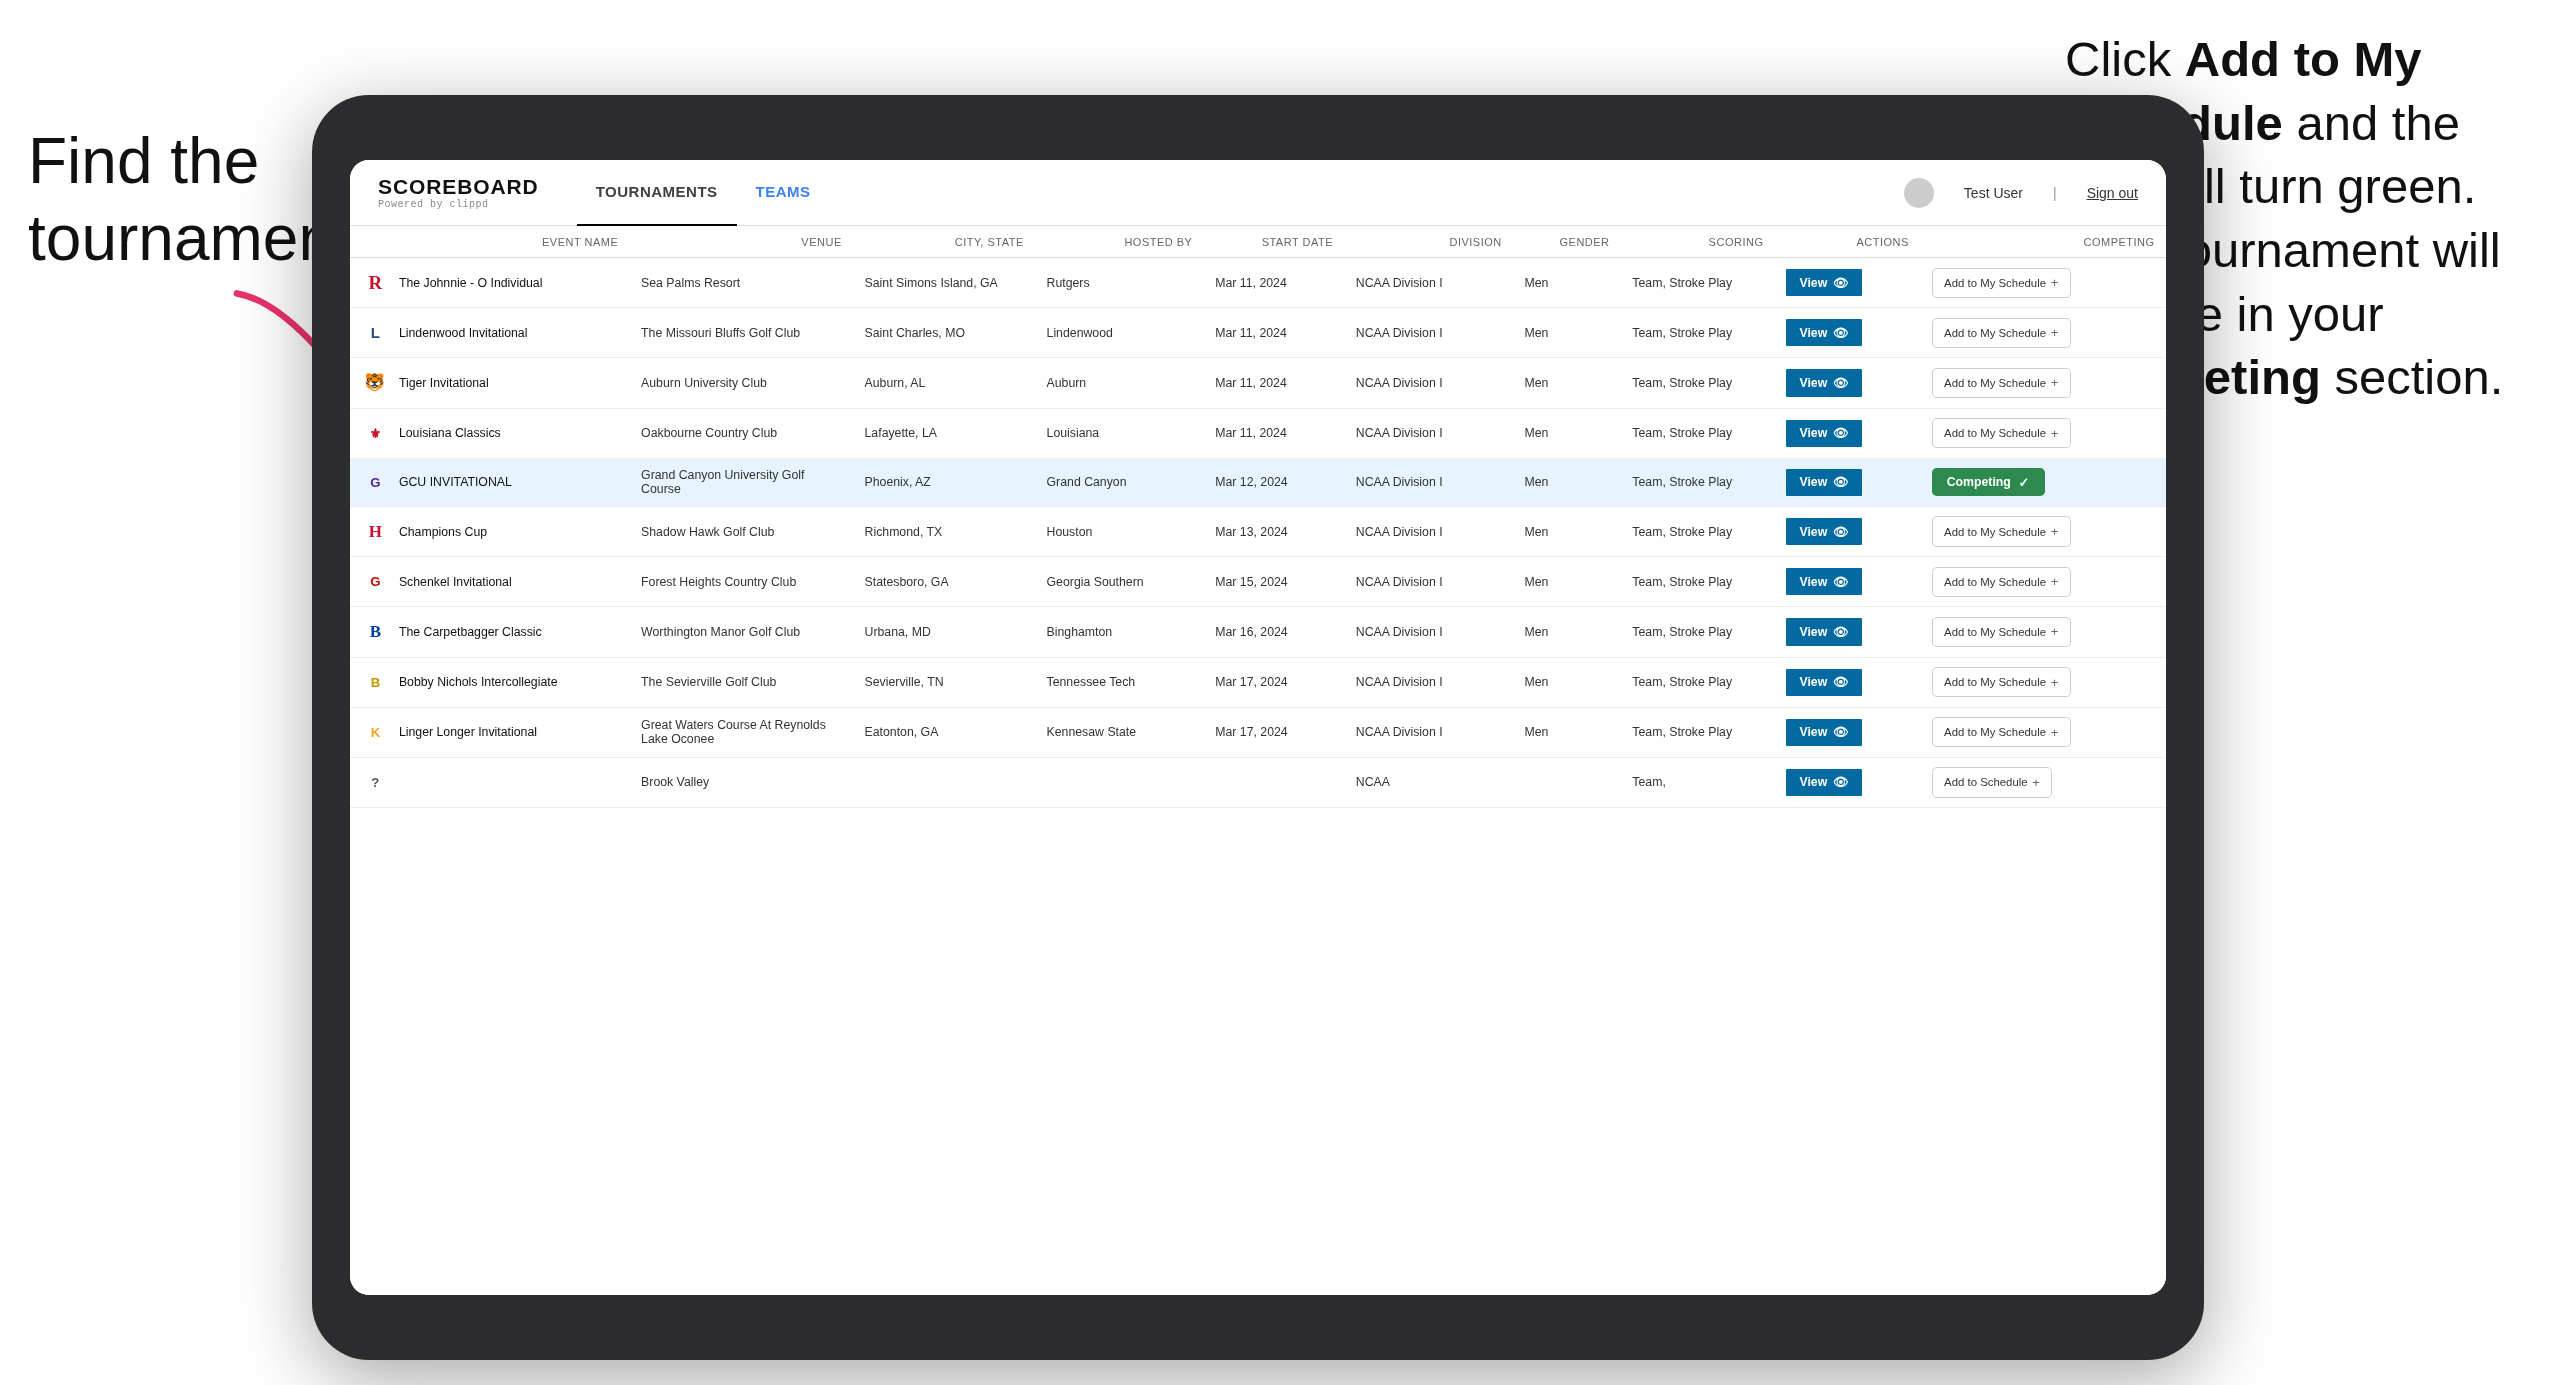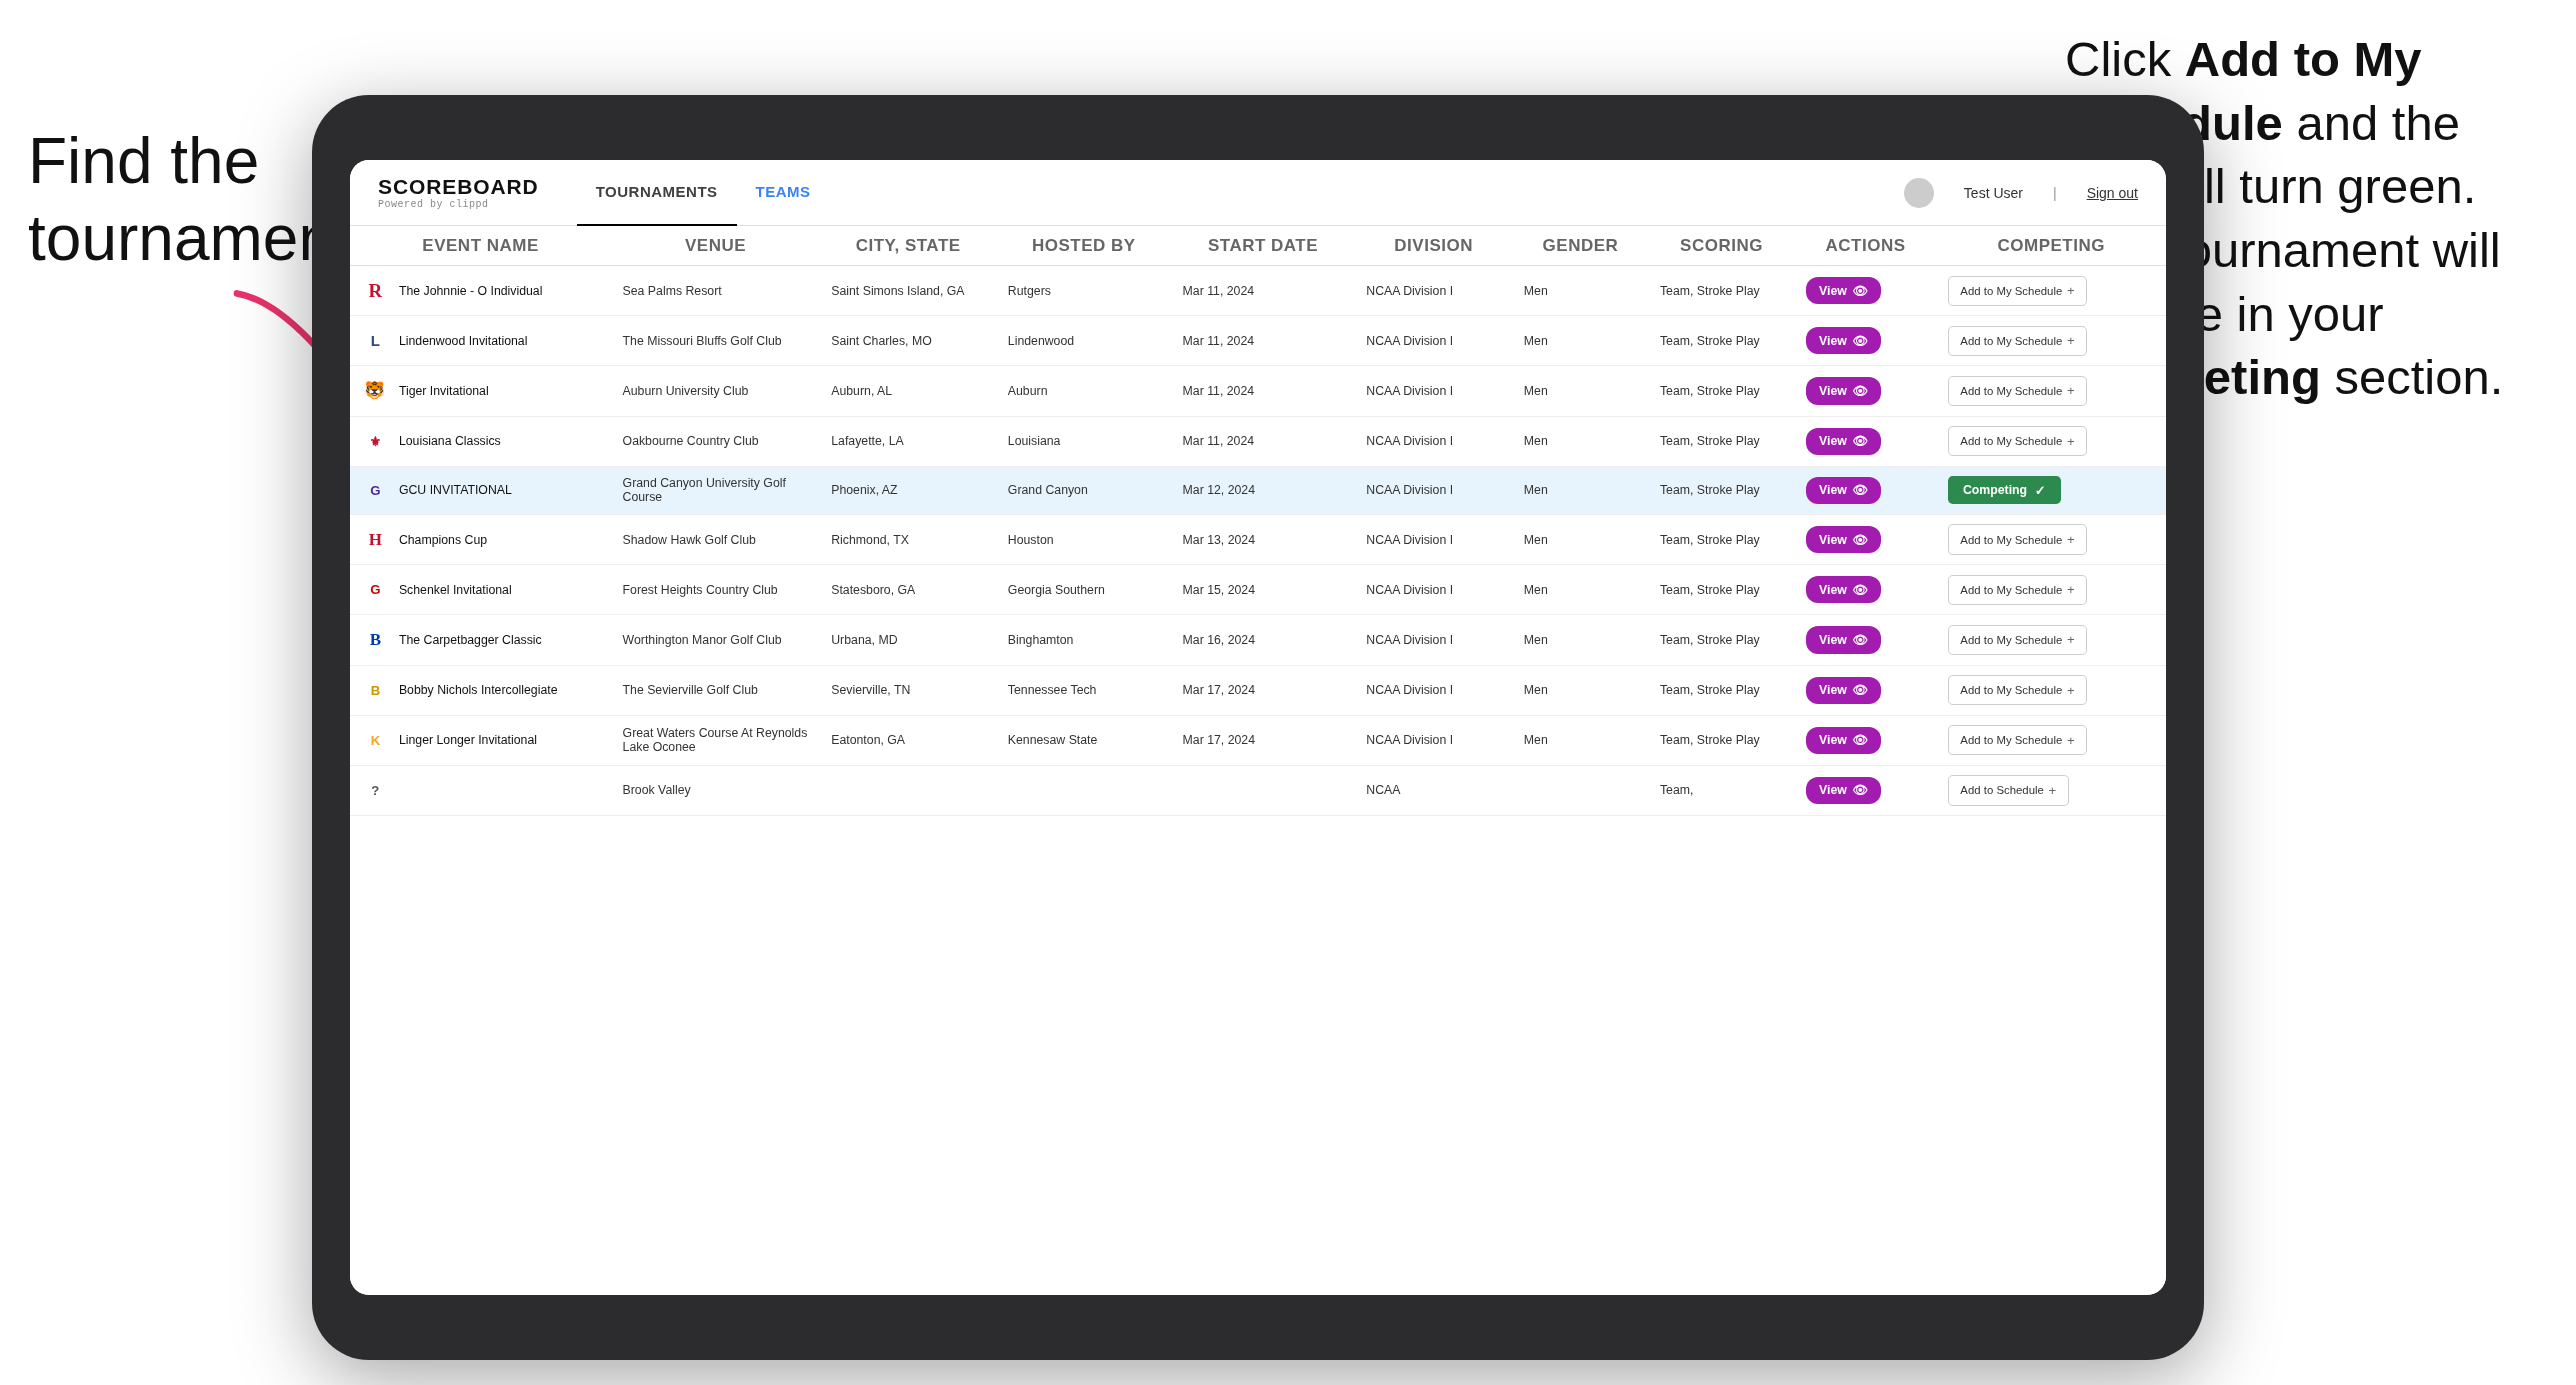--- a/index.html
+++ b/index.html
@@ -165,24 +165,24 @@
       border-collapse: collapse;
     }
 
     thead tr {
       background: #fff;
       border-bottom: 1.9px solid #e0e0e0;
     }
 
     thead th {
       padding: 9.5px 11.4px;
-      font-size: 17px;
-      font-weight: 700;
+      font-size: 11px;
+      font-weight: 400;
       color: #666;
-      text-align: center;
+      text-align: right;
       letter-spacing: 0.5px;
       white-space: nowrap;
       border-bottom: 1.9px solid #ddd;
     }
 
     tbody tr {
       border-bottom: 0.9px solid #eee;
       background: #fff;
     }
     tbody tr:nth-child(odd) {
@@ -216,24 +216,24 @@
     .event-name-text {
       font-size: 12.3px;
       color: #111;
       font-weight: 500;
     }
 
     .view-btn {
       display: inline-flex;
       align-items: center;
       gap: 5.7px;
-      background: #a21caf;
+      background: #0369a1;
       color: #fff;
       border: none;
-      border-radius: 12px;
+      border-radius: 1px;
       padding: 6.6px 13.2px;
       font-size: 12.3px;
       font-weight: 600;
       cursor: pointer;
       white-space: nowrap;
     }
     .view-btn .eye-icon {
       font-size: 12.3px;
     }
 

